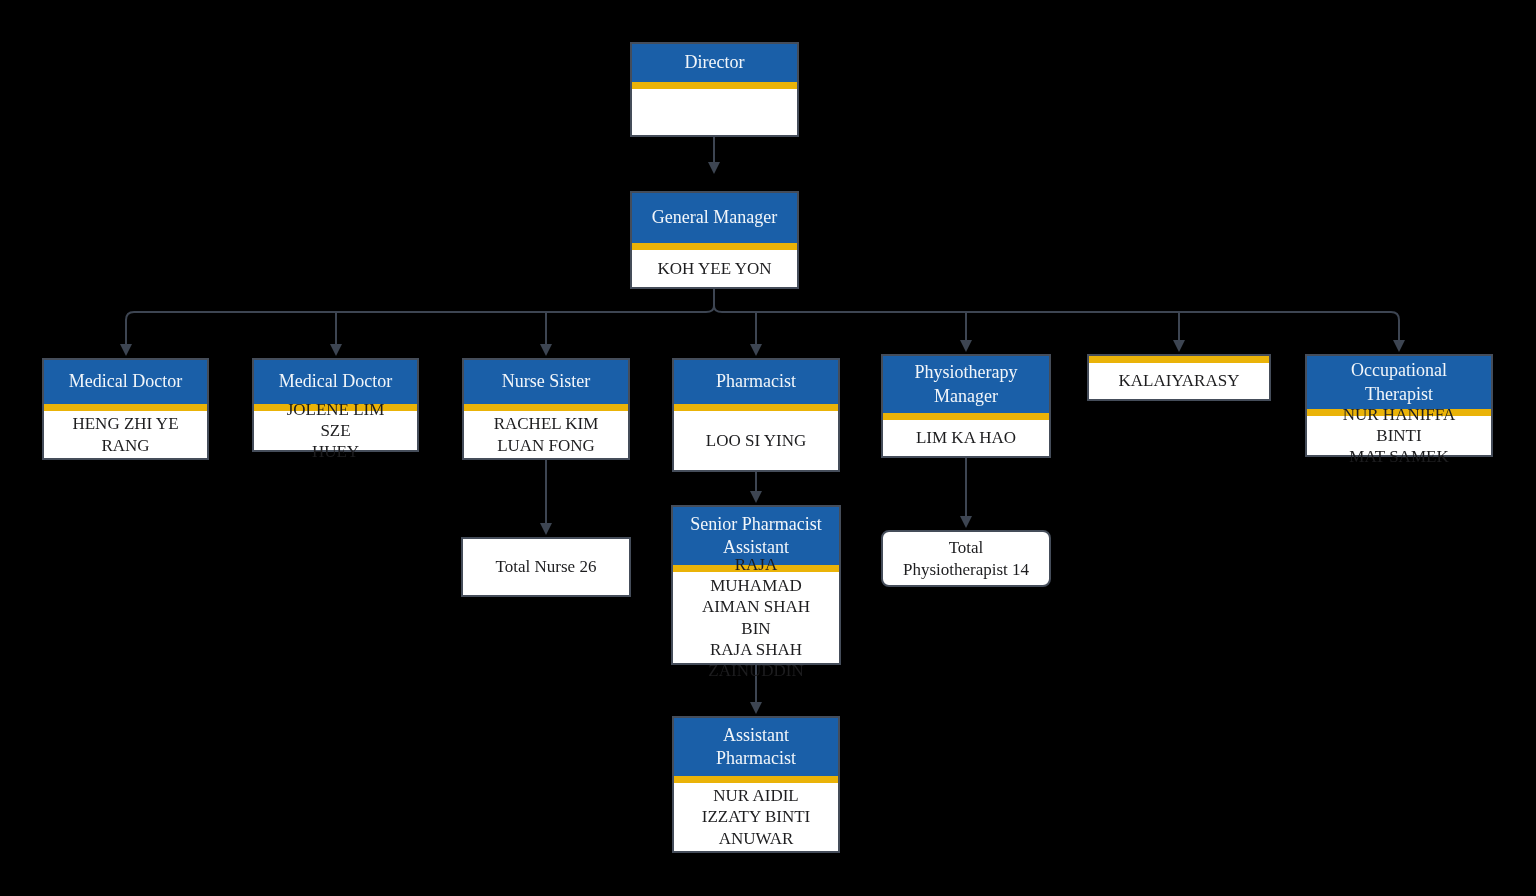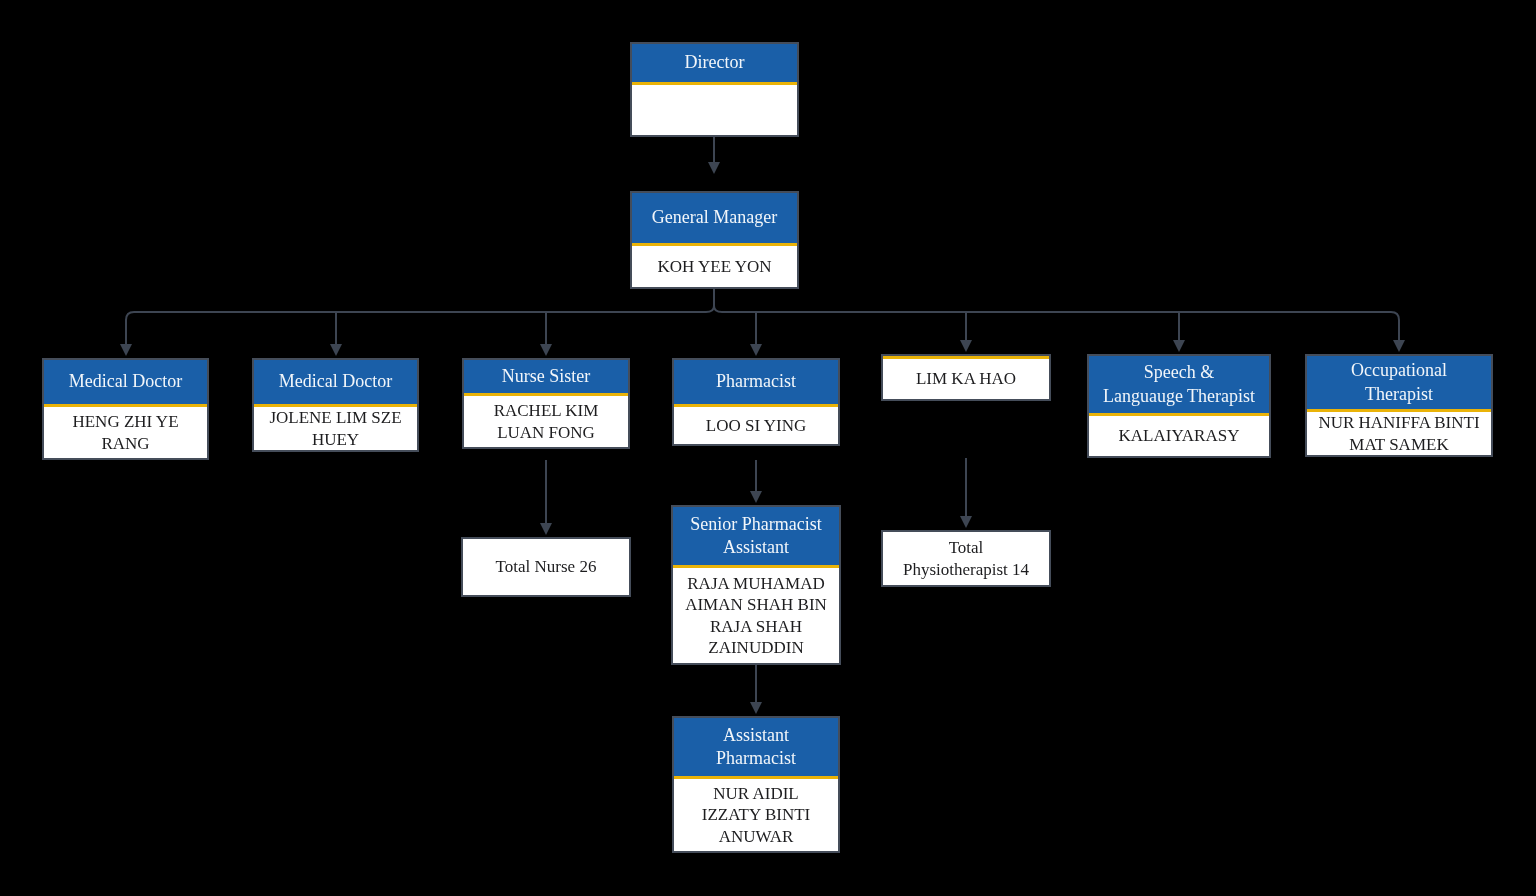--- a/index.html
+++ b/index.html
@@ -35,28 +35,28 @@
     line-height: 1.28;
     white-space: pre-line;
     display: flex;
     align-items: center;
     justify-content: center;
     padding: 12px 3px;
   }
   .bdy {
     background: #ffffff;
     color: #1d1d1f;
-    border-top: 3px solid #eab308;
+    border-top: 7px solid #eab308;
     font-size: 17px;
     line-height: 1.24;
     white-space: pre-line;
     display: flex;
     align-items: center;
     justify-content: center;
-    padding: 1px 9px;
+    padding: 1px 20px;
   }
   .plain-node {
     display: flex;
     align-items: center;
     justify-content: center;
     color: #1d1d1f;
     font-size: 17px;
     line-height: 1.24;
     white-space: pre-line;
     text-align: center;
@@ -115,52 +115,52 @@
 RANG</div>
   </div>
 
   <div class="node" style="left:252px; top:358px; width:167px;">
     <div class="hdr" style="height:44px">Medical Doctor</div>
     <div class="bdy" style="height:46px">JOLENE LIM SZE
 HUEY</div>
   </div>
 
   <div class="node" style="left:462px; top:358px; width:168px;">
-    <div class="hdr" style="height:33px">Nurse Sister</div>
+    <div class="hdr" style="height:44px">Nurse Sister</div>
     <div class="bdy" style="height:54px">RACHEL KIM
 LUAN FONG</div>
   </div>
 
   <div class="node" style="left:672px; top:358px; width:168px;">
     <div class="hdr" style="height:44px">Pharmacist</div>
-    <div class="bdy" style="height:40px">LOO SI YING</div>
+    <div class="bdy" style="height:66px">LOO SI YING</div>
   </div>
 
   <div class="node" style="left:881px; top:354px; width:170px;">
+    <div class="hdr" style="height:57px">Physiotherapy
+Manager</div>
     <div class="bdy" style="height:43px">LIM KA HAO</div>
   </div>
 
   <div class="node" style="left:1087px; top:354px; width:184px;">
-    <div class="hdr" style="height:57px">Speech &amp;
-Languauge Therapist</div>
     <div class="bdy" style="height:43px">KALAIYARASY</div>
   </div>
 
   <div class="node" style="left:1305px; top:354px; width:188px;">
     <div class="hdr" style="height:53px">Occupational
 Therapist</div>
     <div class="bdy" style="height:46px">NUR HANIFFA BINTI
 MAT SAMEK</div>
   </div>
 
   <div class="node plain-node" style="left:461px; top:537px; width:170px; height:60px;">
     <span>Total Nurse 26</span>
   </div>
 
-  <div class="node plain-node" style="left:881px; top:530px; width:170px; height:57px;">
+  <div class="node plain-node" style="left:881px; top:530px; width:170px; height:57px;border-radius:8px;">
     <span>Total
 Physiotherapist 14</span>
   </div>
 
   <div class="node" style="left:671px; top:505px; width:170px;">
     <div class="hdr" style="height:58px">Senior Pharmacist
 Assistant</div>
     <div class="bdy" style="height:98px">RAJA MUHAMAD
 AIMAN SHAH BIN
 RAJA SHAH

